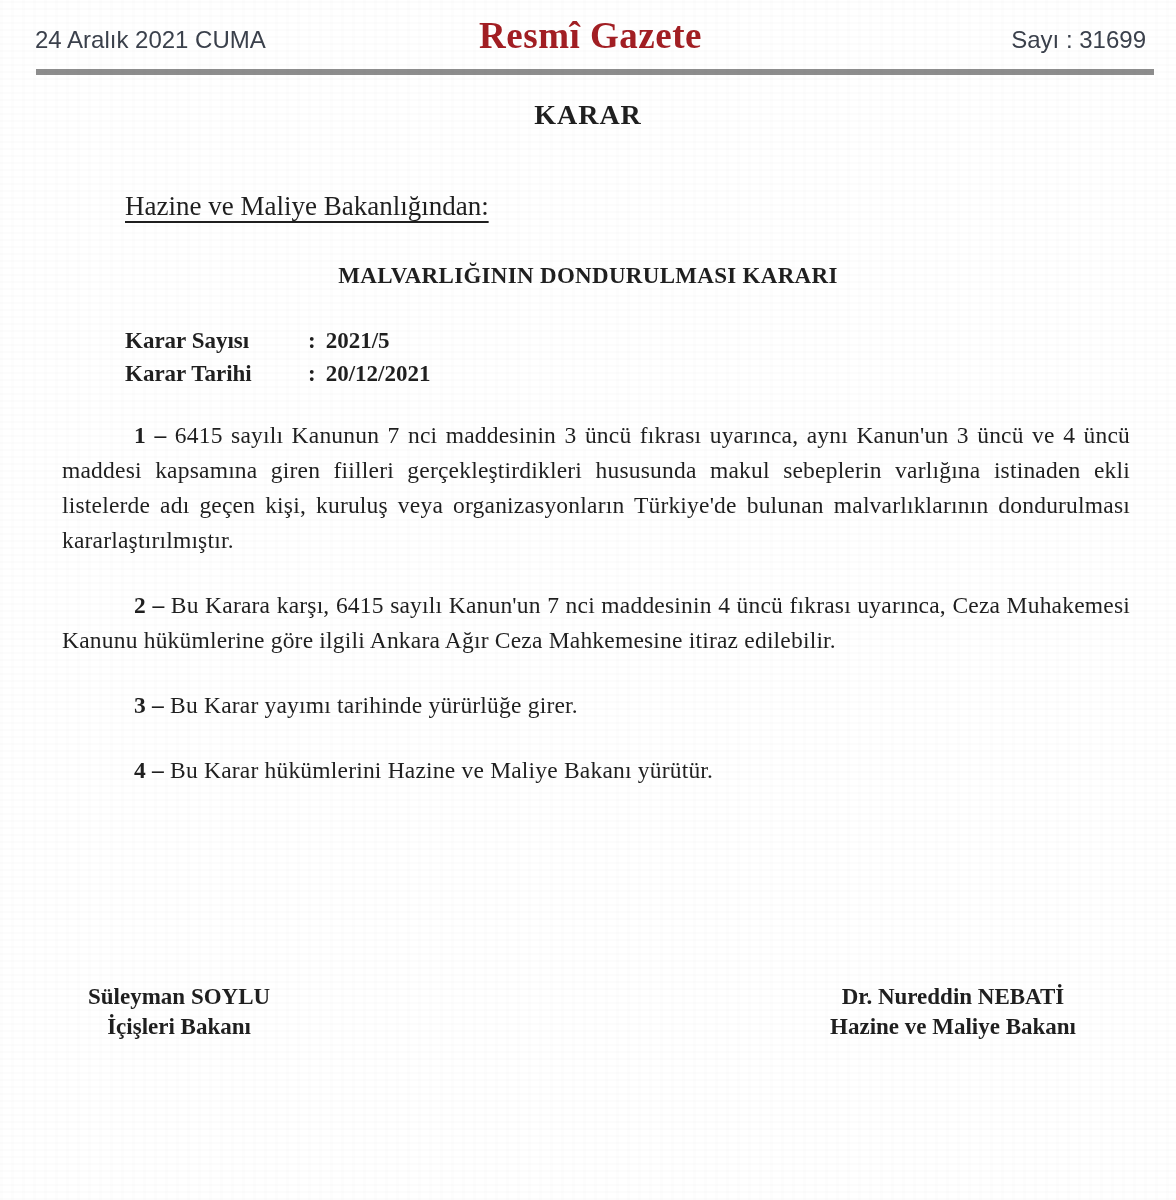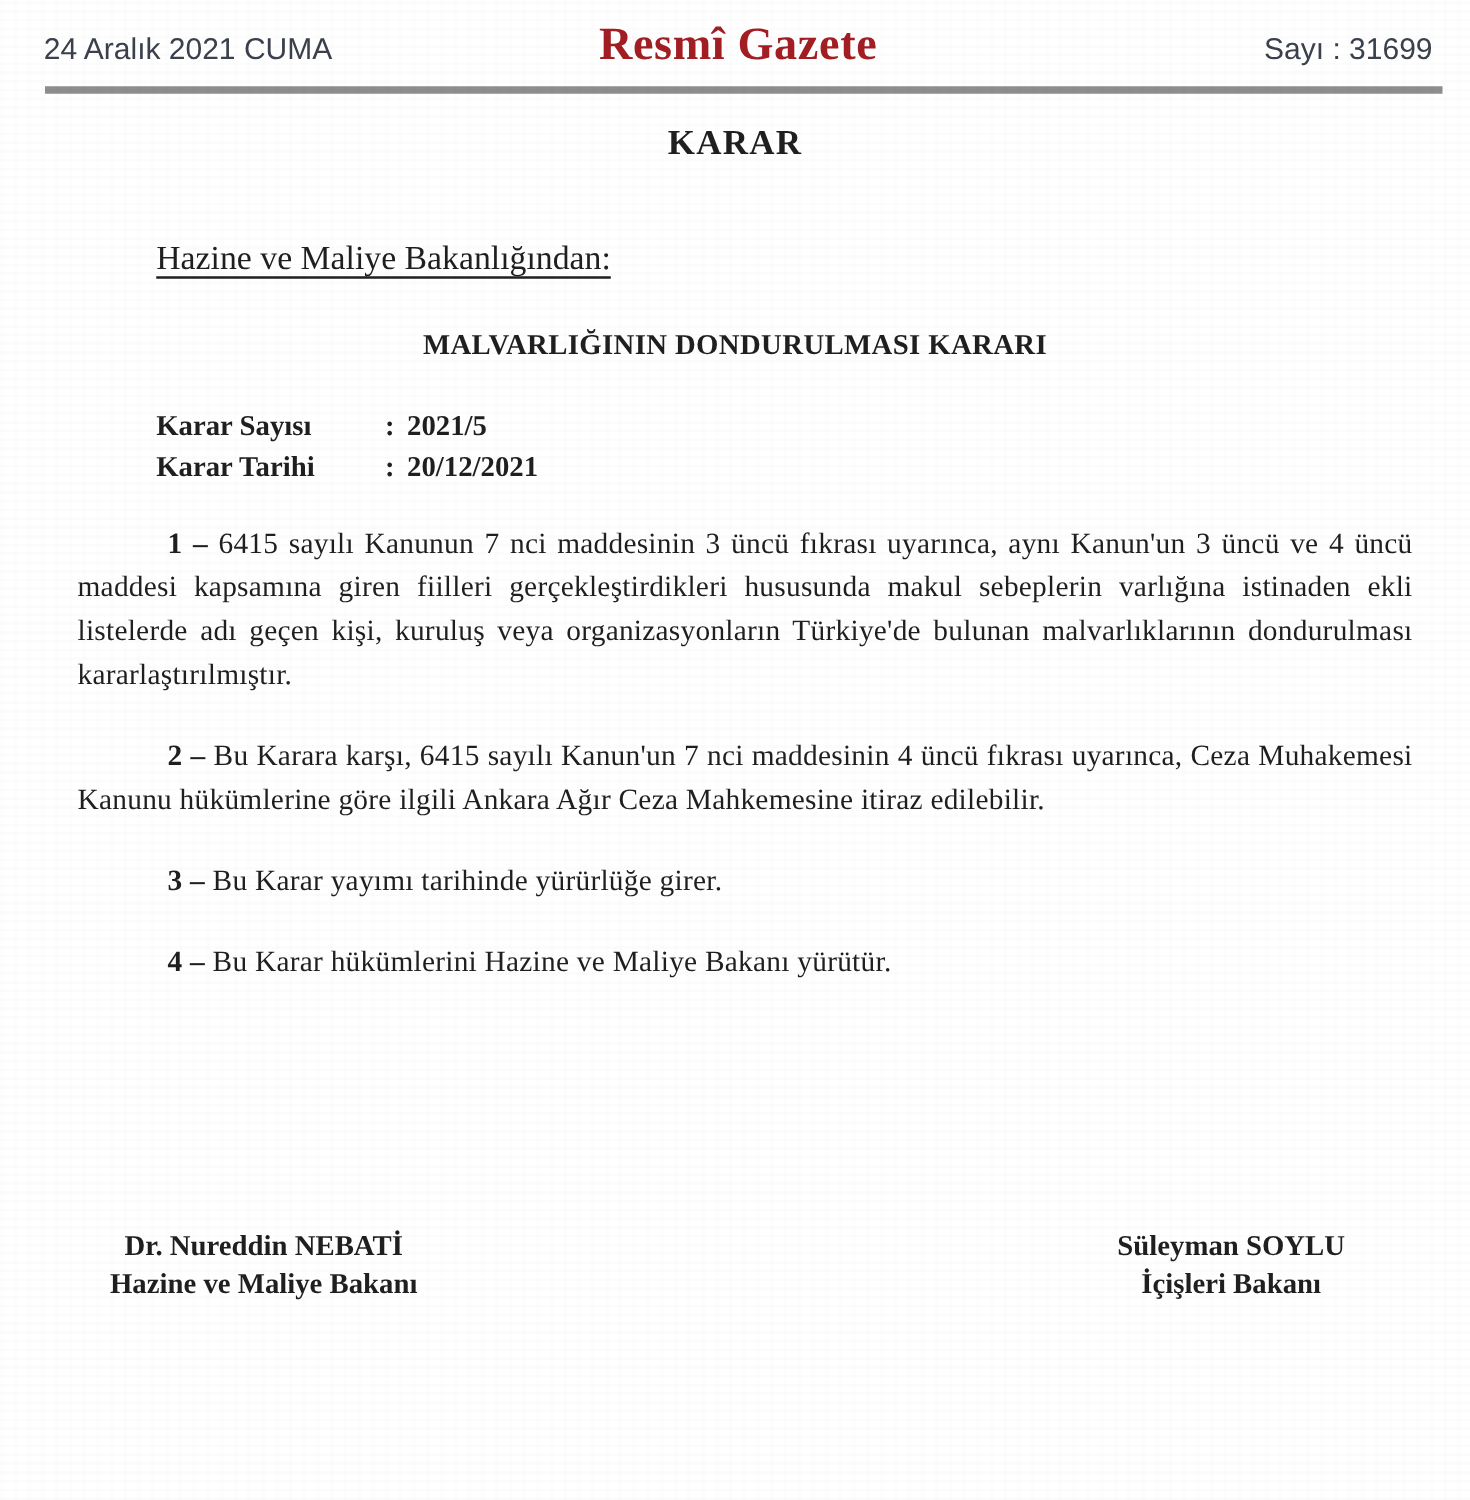--- a/index.html
+++ b/index.html
@@ -143,21 +143,21 @@
 
   <div class="paragraphs">
     <p><span class="para-num">1 –</span> <span>6415 sayılı Kanunun 7 nci maddesinin 3 üncü fıkrası uyarınca, aynı Kanun'un 3 üncü ve 4 üncü maddesi kapsamına giren fiilleri gerçekleştirdikleri hususunda makul sebeplerin varlığına istinaden ekli listelerde adı geçen kişi, kuruluş veya organizasyonların Türkiye'de bulunan malvarlıklarının dondurulması kararlaştırılmıştır.</span></p>
     <p><span class="para-num">2 –</span> <span>Bu Karara karşı, 6415 sayılı Kanun'un 7 nci maddesinin 4 üncü fıkrası uyarınca, Ceza Muhakemesi Kanunu hükümlerine göre ilgili Ankara Ağır Ceza Mahkemesine itiraz edilebilir.</span></p>
     <p><span class="para-num">3 –</span> <span>Bu Karar yayımı tarihinde yürürlüğe girer.</span></p>
     <p><span class="para-num">4 –</span> <span>Bu Karar hükümlerini Hazine ve Maliye Bakanı yürütür.</span></p>
   </div>
 
   <div class="signatures">
     <div class="sig-block">
+      <div>Süleyman SOYLU</div>
+      <div>İçişleri Bakanı</div>
+    </div>
+    <div class="sig-block">
       <div>Dr. Nureddin  NEBATİ</div>
       <div>Hazine ve Maliye Bakanı</div>
-    </div>
-    <div class="sig-block">
-      <div>Süleyman SOYLU</div>
-      <div>İçişleri Bakanı</div>
     </div>
   </div>
 </main>
 
 </body></html>

